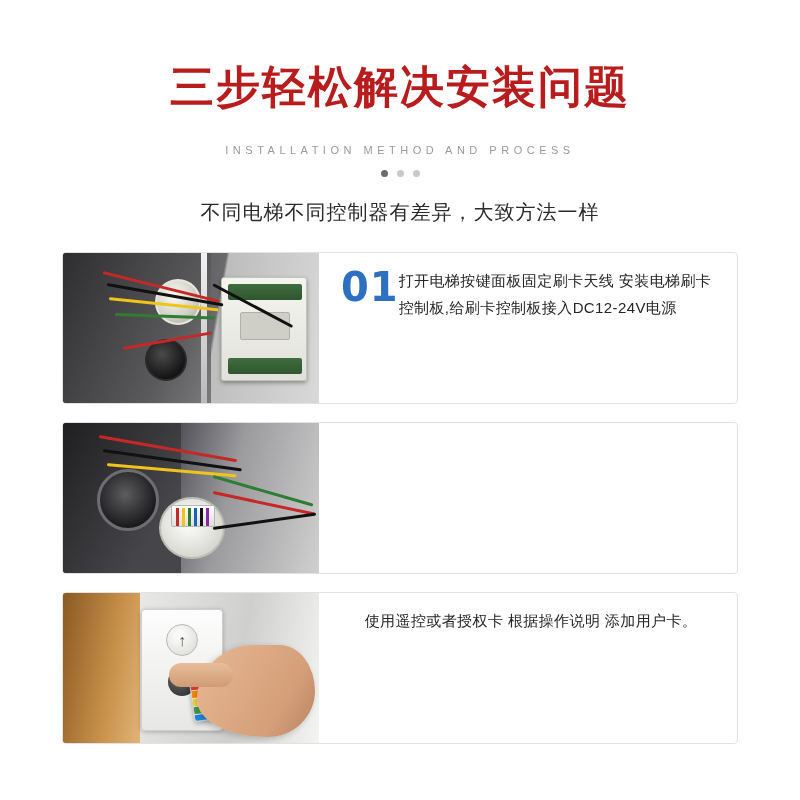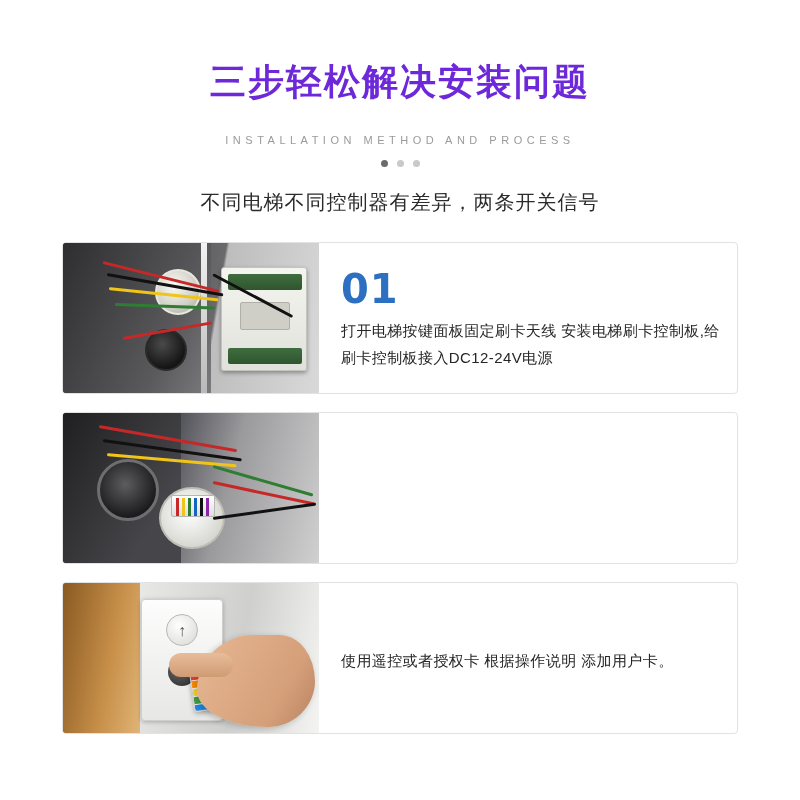--- a/index.html
+++ b/index.html
@@ -15,26 +15,26 @@
     background: #fff;
     padding: 0;
   }
 
   
   .header {
     text-align: center;
     padding-top: 62px;
   }
   .main-title {
-    font-size: 36px;
+    font-size: 44px;
     font-weight: bold;
     letter-spacing: 2px;
-    color: #6d28d9;
+    color: #b91c1c;
     line-height: 1.15;
-    font-family: Liberation Serif, serif;
+    font-family: Liberation Sans, sans-serif;
   }
   .sub-title-en {
     margin-top: 31px;
     font-size: 11px;
     letter-spacing: 4.5px;
     color: #9a9a9a;
     font-family: "Liberation Sans", sans-serif;
   }
   .dots {
     margin-top: 14px;
@@ -77,21 +77,21 @@
     width: 256px;
     min-width: 256px;
     position: relative;
     overflow: hidden;
     background: #d8d8d8;
   }
   .step-body {
     flex: 1;
     padding: 14px 16px 10px 22px;
     display: flex;
-    flex-direction: column;
+    flex-direction: row;
     justify-content: center;
   }
   .step-head {
     display: flex;
     align-items: baseline;
     gap: 14px;
     margin-bottom: 8px;
   }
   .step-num {
     font-size: 40px;
@@ -252,21 +252,21 @@
 <div class="page">
 
   <div class="header">
     <div class="main-title">三步轻松解决安装问题</div>
     <div class="sub-title-en">INSTALLATION METHOD AND PROCESS</div>
     <div class="dots">
       <span class="dot active"></span>
       <span class="dot"></span>
       <span class="dot"></span>
     </div>
-    <div class="lead-text">不同电梯不同控制器有差异，两条开关信号</div>
+    <div class="lead-text">不同电梯不同控制器有差异，大致方法一样</div>
   </div>
 
   <div class="steps">
 
     <div class="step">
       <div class="step-photo p1">
         <div class="panel-dark"></div>
         <div class="panel-edge"></div>
         <div class="coil"></div>
         <div class="spk"></div>

